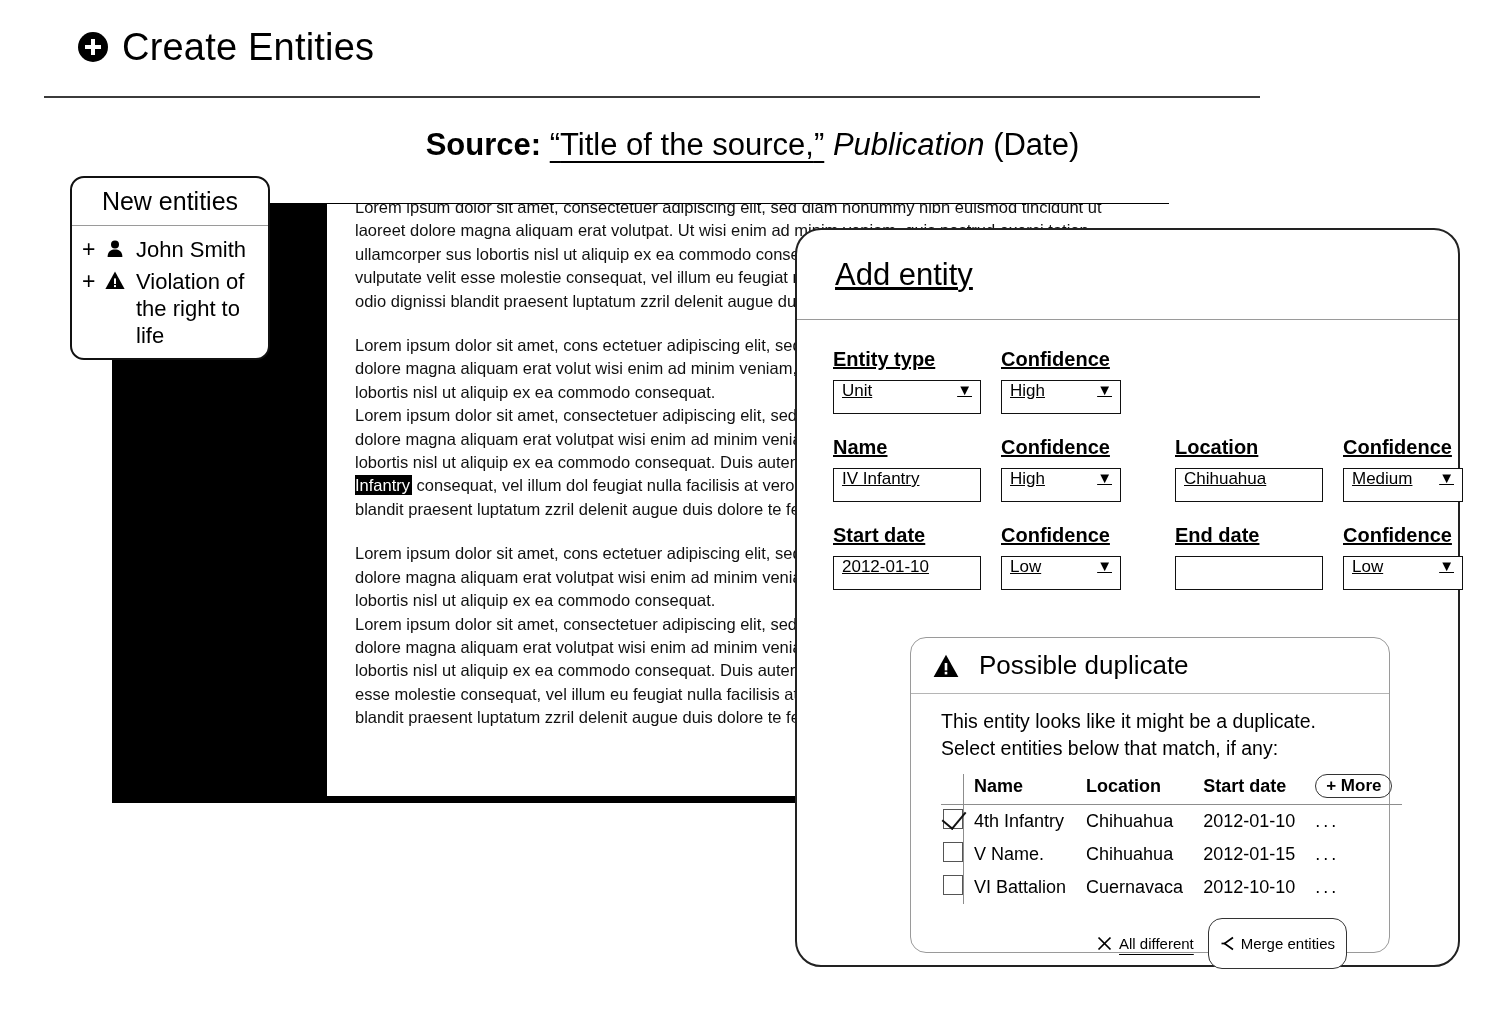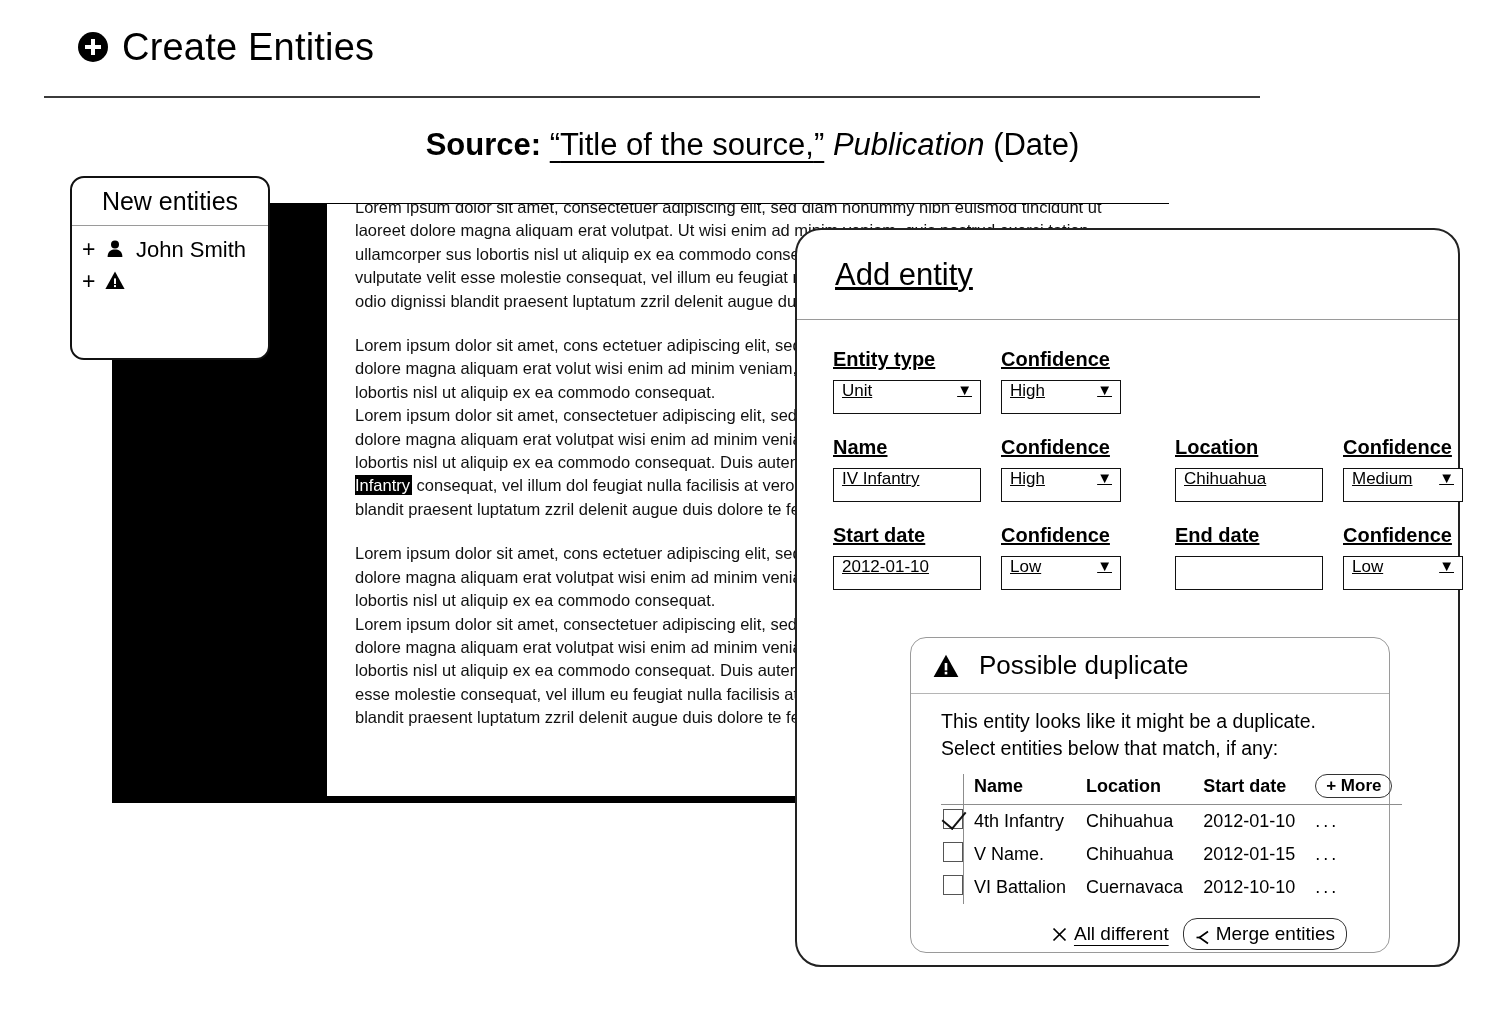--- a/index.html
+++ b/index.html
@@ -116,24 +116,24 @@
     transform:rotate(40deg);
   }
   .more-pill {
     display:inline-block; border:1.4px solid #333; border-radius:12px;
     padding:1px 10px; font-size:17px; font-weight:bold;
   }
   .dots { letter-spacing:3px; }
 
   .dup-actions { display:flex; align-items:center; justify-content:flex-end; gap:14px;
     padding:14px 22px 0 0; }
-  .link-btn { font-size:19px; display:inline-flex; align-items:center; gap:7px;
+  .link-btn { font-size:15px; display:inline-flex; align-items:center; gap:7px;
     text-decoration:underline; text-underline-offset:5px; }
-  .pill-btn { font-size:19px; display:inline-flex; align-items:flex-end; gap:6px;
-    border:1.5px solid #333; border-radius:14px; padding:4px 11px; background:#fff; }
+  .pill-btn { font-size:15px; display:inline-flex; align-items:center; gap:6px;
+    border:1.5px solid #333; border-radius:14px; padding:16px 11px; background:#fff; }
 
   svg { display:block; }
 </style>
 </head>
 <body>
 
 <div id="page-header">
   <div class="title-row">
     <span class="plus-circle"></span>
     <span class="title-text">Create Entities</span>
@@ -175,20 +175,21 @@
     </div>
     <div class="ne-item">
       <span class="ne-plus">+</span>
       <span class="ne-ico">
         <svg width="20" height="19" viewBox="0 0 20 19">
             <path d="M10 0.6 L19.6 18 L0.4 18 Z" fill="#000"></path>
             <rect x="9" y="7.4" width="2" height="5.6" fill="#fff"></rect>
             <rect x="9" y="14.1" width="2" height="2" fill="#fff"></rect>
           </svg>
       </span>
+      <span class="ne-label">Violation of the right to life</span>
     </div>
   </div>
 </div>
 
 <div id="add-entity-dialog">
   <div class="dlg-head">
     <span class="dlg-title">Add entity</span>
   </div>
 
   <div class="form-area">

